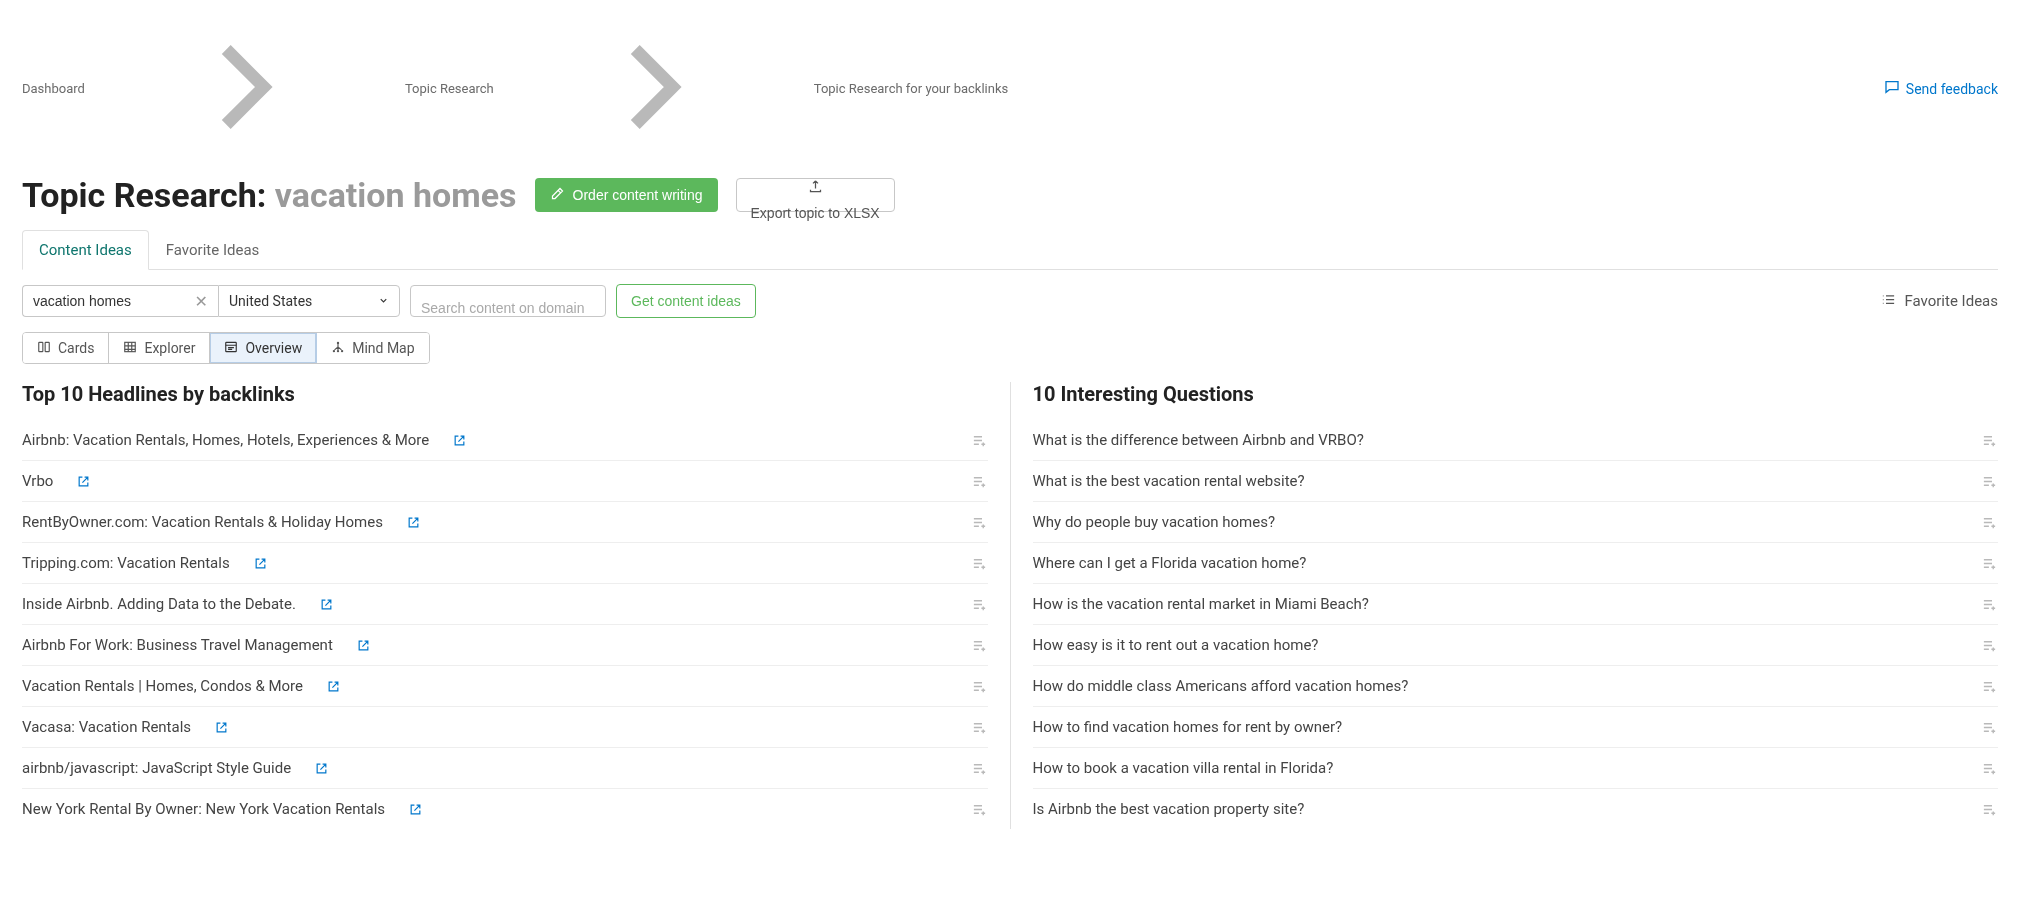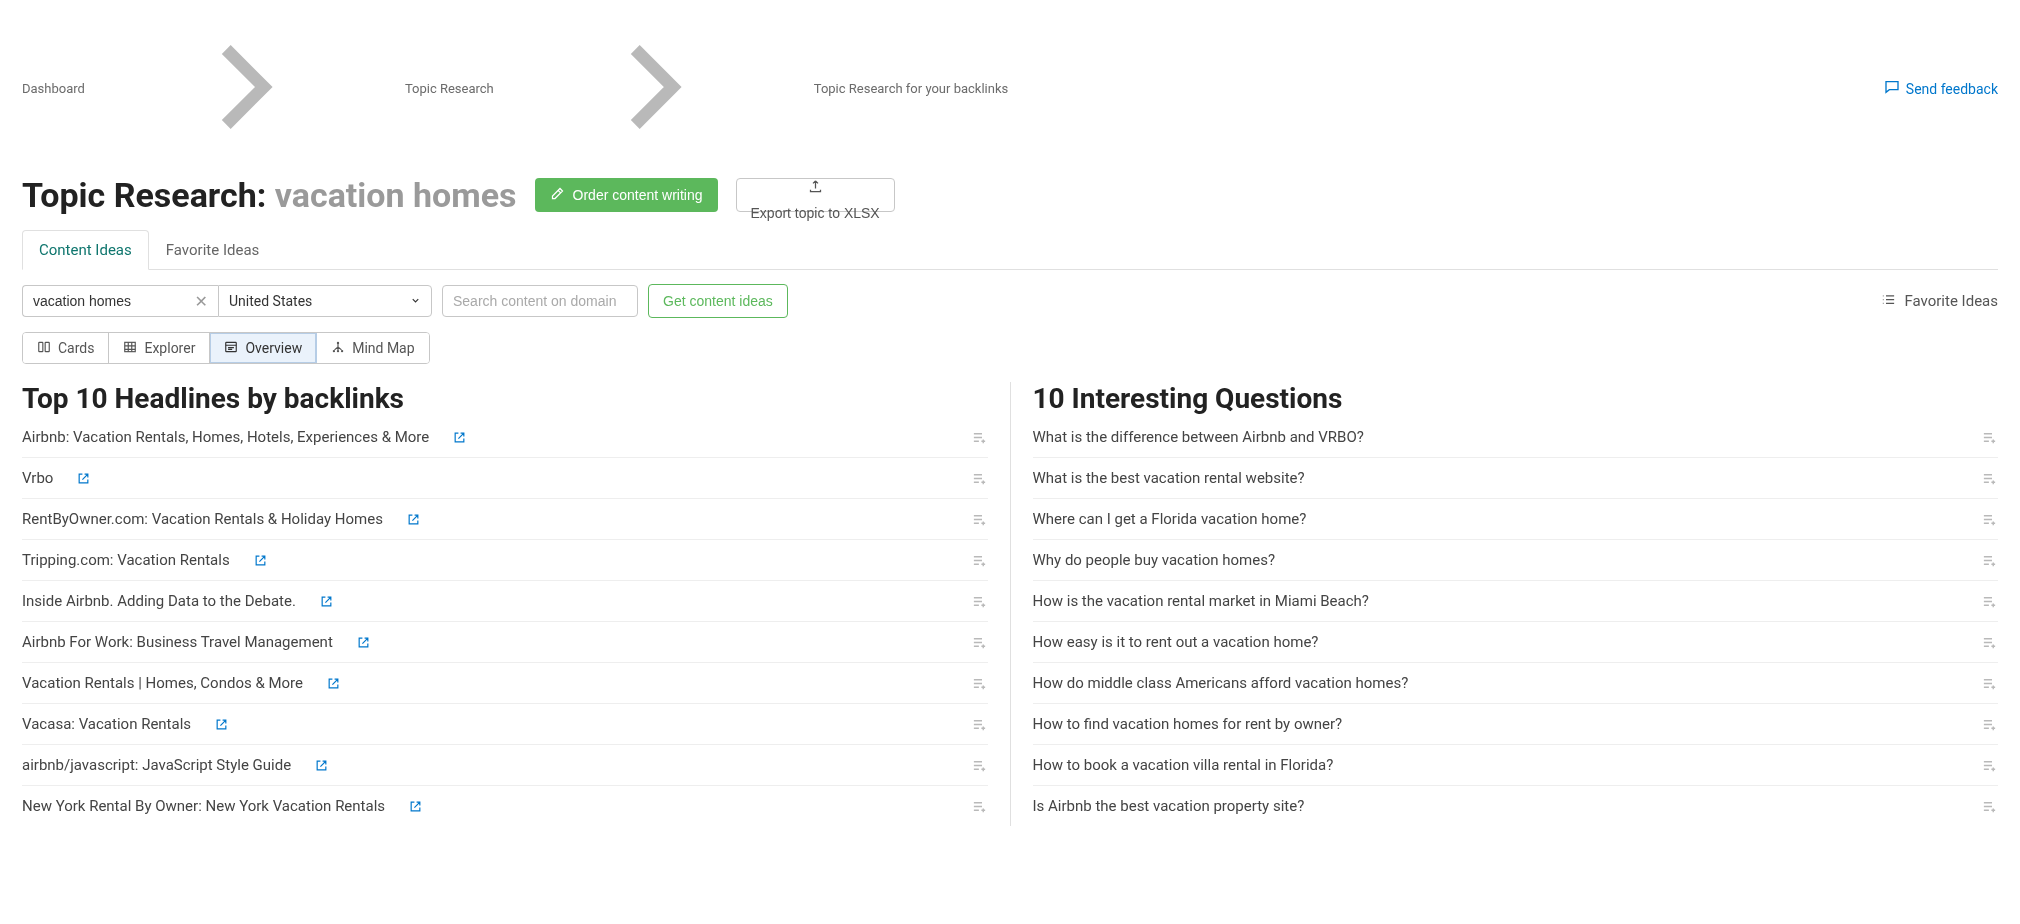--- a/index.html
+++ b/index.html
@@ -41,46 +41,46 @@
   .tab.active { color:#0f766e; border:1px solid #e0e0e0; border-bottom:1px solid #fff; border-radius:4px 4px 0 0; background:#fff; }
 
   
   .filter-row { display:flex; align-items:center; gap:10px; margin-bottom:14px; }
   .input-group { display:flex; }
   .kw-input { display:flex; align-items:center; height:32px; border:1px solid #c7c7c7; border-right:none;
               border-radius:4px 0 0 4px; padding:0 10px; width:196px; background:#fff; }
   .kw-input input { border:none; outline:none; font-size:14px; width:100%; color:#333; background:transparent; }
   .kw-input .clear-x { color:#999; font-size:16px; cursor:pointer; }
   .country-select { display:flex; align-items:center; justify-content:space-between; height:32px;
-                    border:1px solid #c7c7c7; border-radius:0 4px 4px 0; padding:0 10px; width:214px;
+                    border:1px solid #c7c7c7; border-radius:0 4px 4px 0; padding:0 10px; width:182px;
                     cursor:pointer; color:#333; }
   .country-select svg { width:11px; height:11px; }
 
-  .domain-input { display:flex; align-items:center; height:32px; border:1px solid #c7c7c7; border-radius:4px;
+  .domain-input { display:flex; align-items:flex-end; height:32px; border:1px solid #c7c7c7; border-radius:4px;
                   padding:0 10px; width:196px; background:#fff; }
   .domain-input input { border:none; outline:none; font-size:14px; width:100%; color:#333; background:transparent; }
   .domain-input input::placeholder { color:#a9a9a9; }
 
   .fav-link { margin-left:auto; display:flex; align-items:center; gap:8px; color:#555; font-size:15px; cursor:pointer; }
   .fav-link svg { width:15px; height:15px; }
 
   
   .views { display:inline-flex; border:1px solid #c7c7c7; border-radius:4px; overflow:hidden; margin-bottom:18px; }
   .view-btn { display:flex; align-items:center; gap:7px; height:30px; padding:0 14px; font-size:14px;
               color:#555; background:#fff; border-right:1px solid #c7c7c7; cursor:pointer; }
   .view-btn:last-child { border-right:none; }
   .view-btn.active { background:#eaf2fb; color:#333; border-right-color:#b6cde6; box-shadow: inset 0 0 0 1px #b6cde6; }
   .view-btn svg { width:14px; height:14px; }
 
   
   .results { display:flex; gap:0; }
   .col { flex:1; }
   .col.left { padding-right:22px; border-right:1px solid #e0e0e0; }
   .col.right { padding-left:22px; }
-  .col h2 { font-size:28px; font-weight:700; color:#222; margin-bottom:2px; }
+  .col h2 { font-size:20px; font-weight:700; color:#222; margin-bottom:14px; }
 
   .list { }
   .row { display:flex; align-items:center; justify-content:space-between; padding:11px 0;
          border-bottom:1px solid #eee; }
   .row:last-child { border-bottom:none; }
   .row .text-side { display:flex; align-items:center; gap:24px; color:#444; font-size:15px; }
   .row .text-side .ext { display:inline-flex; }
   .row .text-side .ext svg { width:13px; height:13px; color:#0077cc; }
   .add-btn { display:inline-flex; cursor:pointer; color:#b9b9b9; }
   .add-btn svg { width:17px; height:15px; }
@@ -420,40 +420,40 @@
             <span>What is the best vacation rental website?</span>
           </div>
           <span class="add-btn">
             <svg>
               <use href="#i-addlist"></use>
             </svg>
           </span>
         </div>
         <div class="row">
           <div class="text-side">
+            <span>Why do people buy vacation homes?</span>
+          </div>
+          <span class="add-btn">
+            <svg>
+              <use href="#i-addlist"></use>
+            </svg>
+          </span>
+        </div>
+        <div class="row">
+          <div class="text-side">
             <span>Where can I get a Florida vacation home?</span>
           </div>
           <span class="add-btn">
             <svg>
               <use href="#i-addlist"></use>
             </svg>
           </span>
         </div>
         <div class="row">
           <div class="text-side">
-            <span>Why do people buy vacation homes?</span>
-          </div>
-          <span class="add-btn">
-            <svg>
-              <use href="#i-addlist"></use>
-            </svg>
-          </span>
-        </div>
-        <div class="row">
-          <div class="text-side">
             <span>How is the vacation rental market in Miami Beach?</span>
           </div>
           <span class="add-btn">
             <svg>
               <use href="#i-addlist"></use>
             </svg>
           </span>
         </div>
         <div class="row">
           <div class="text-side">

